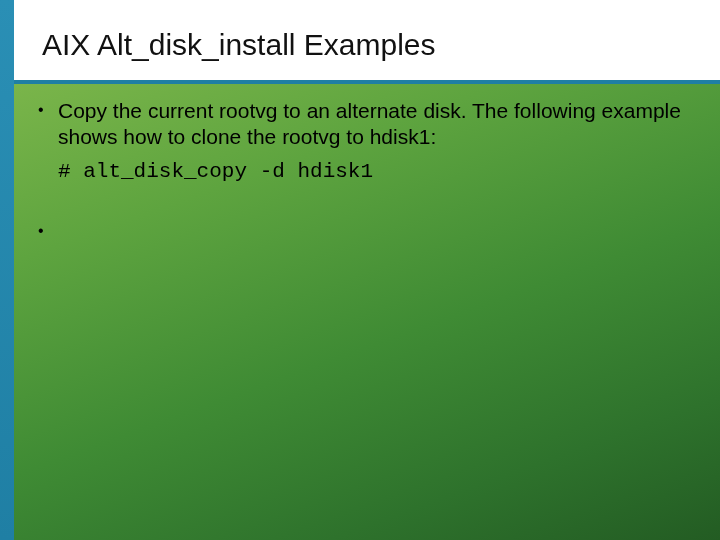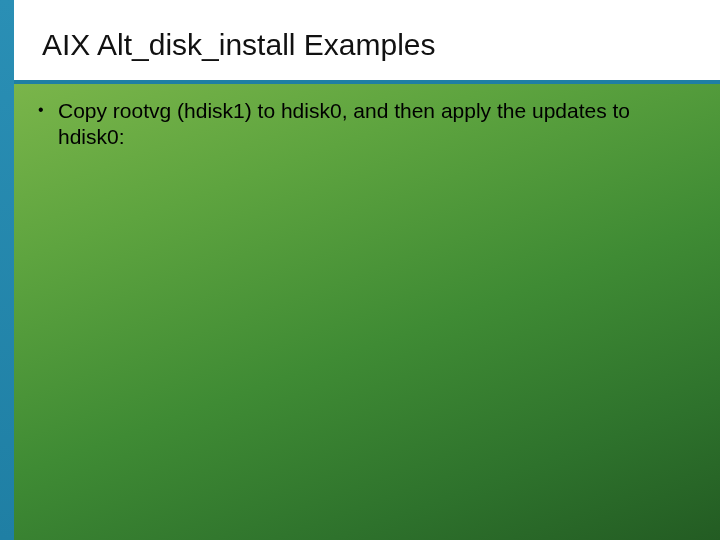--- a/index.html
+++ b/index.html
@@ -24,18 +24,21 @@
 <div class="slide">
   <div class="accent-bar"></div>
   <div class="title-area">
     <div class="title-text">AIX Alt_disk_install Examples</div>
   </div>
   <div class="title-rule"></div>
   <div class="body-area">
     <div class="content">
       <ul class="bullets">
         <li>
-          <p class="desc">Copy rootvg (hdisk1) to hdisk0, and then apply the updates to hdisk0:</p>
+          <p class="desc">Copy the current rootvg to an alternate disk. The following example shows how to clone the rootvg to hdisk1:</p>
+          <p class="cmd"># alt_disk_copy -d hdisk1</p>
+        </li>
+        <li>
         </li>
       </ul>
     </div>
   </div>
 </div>
 
 </body></html>

